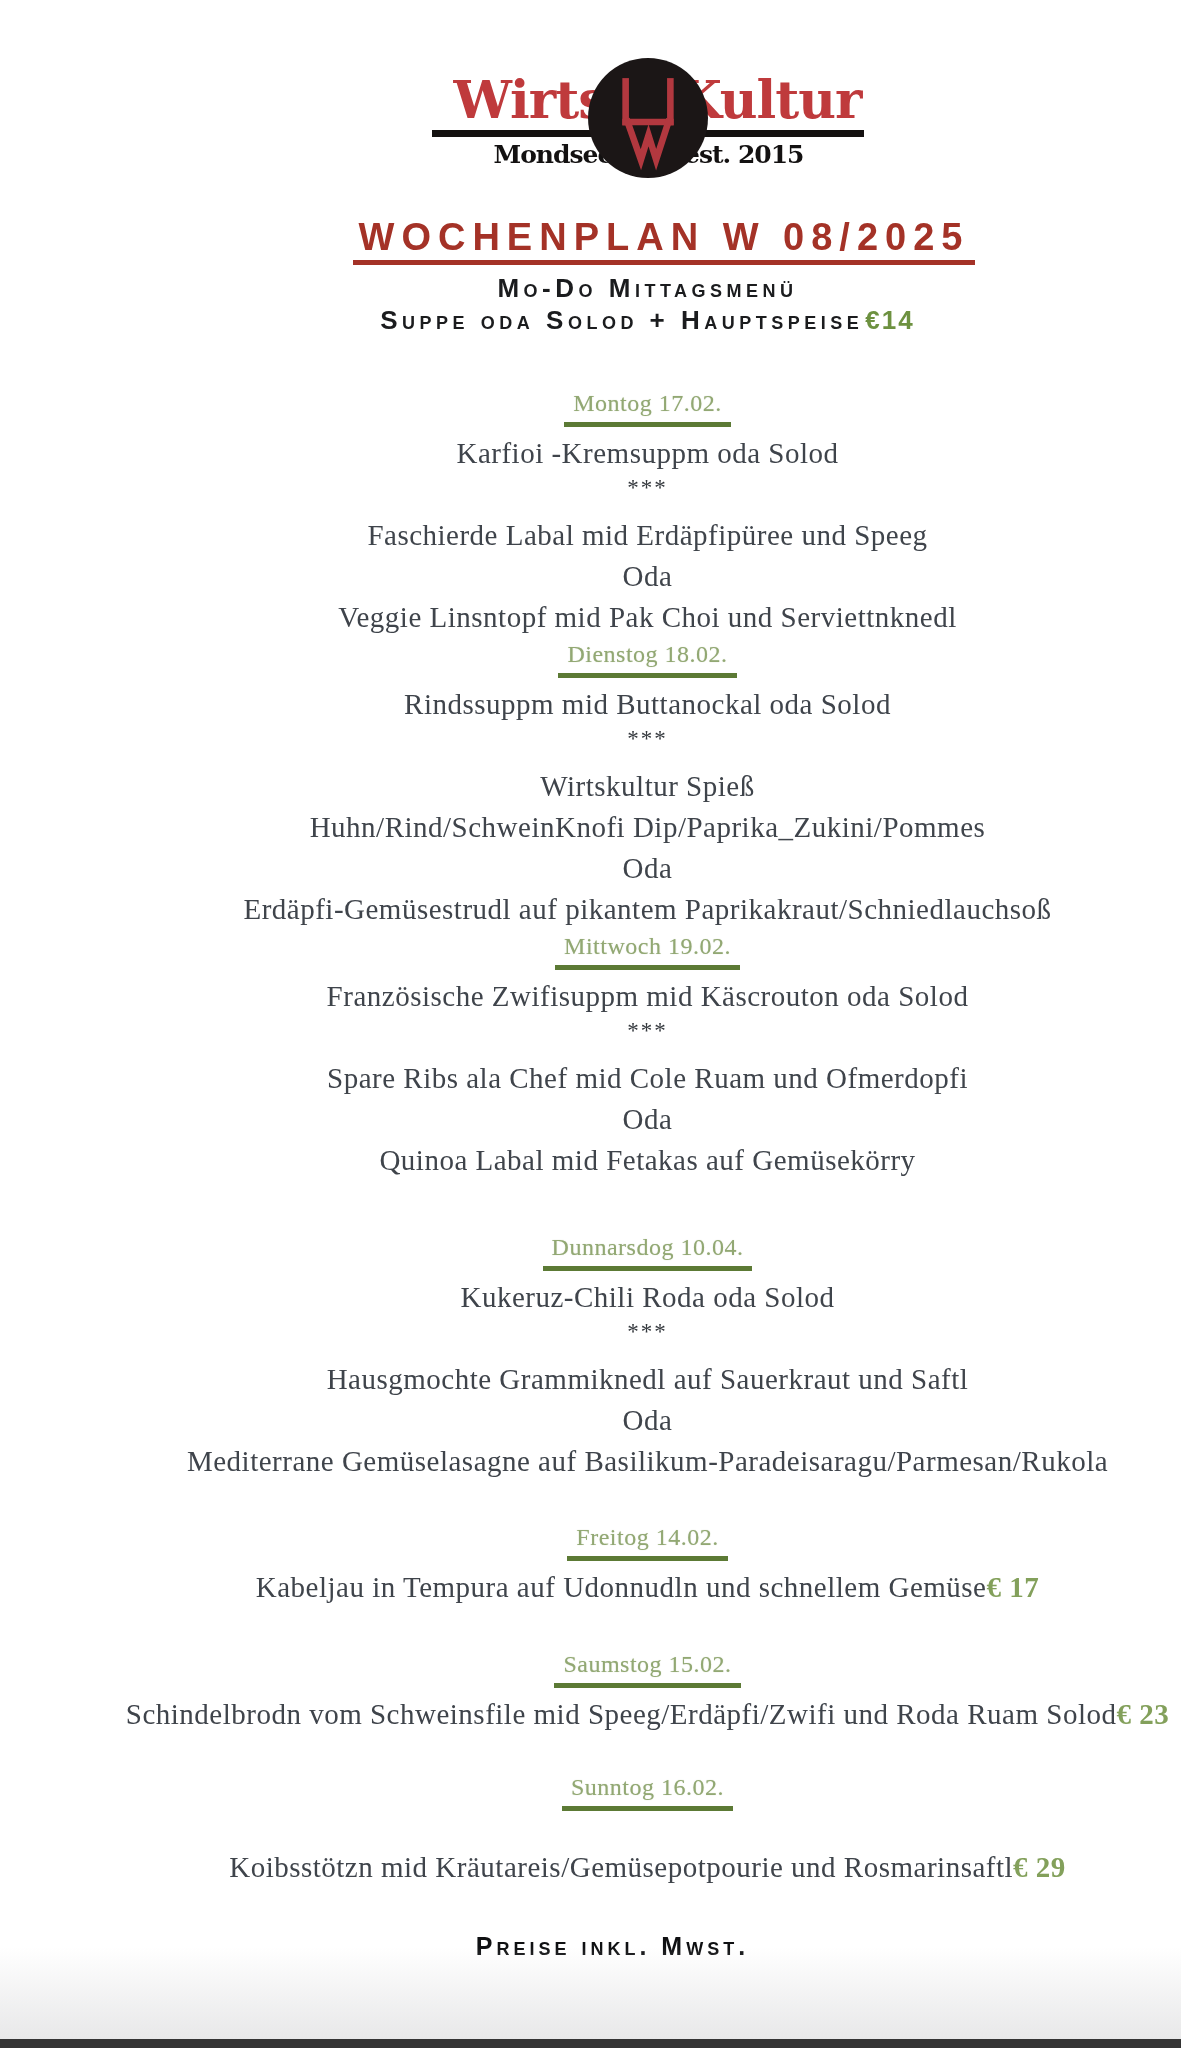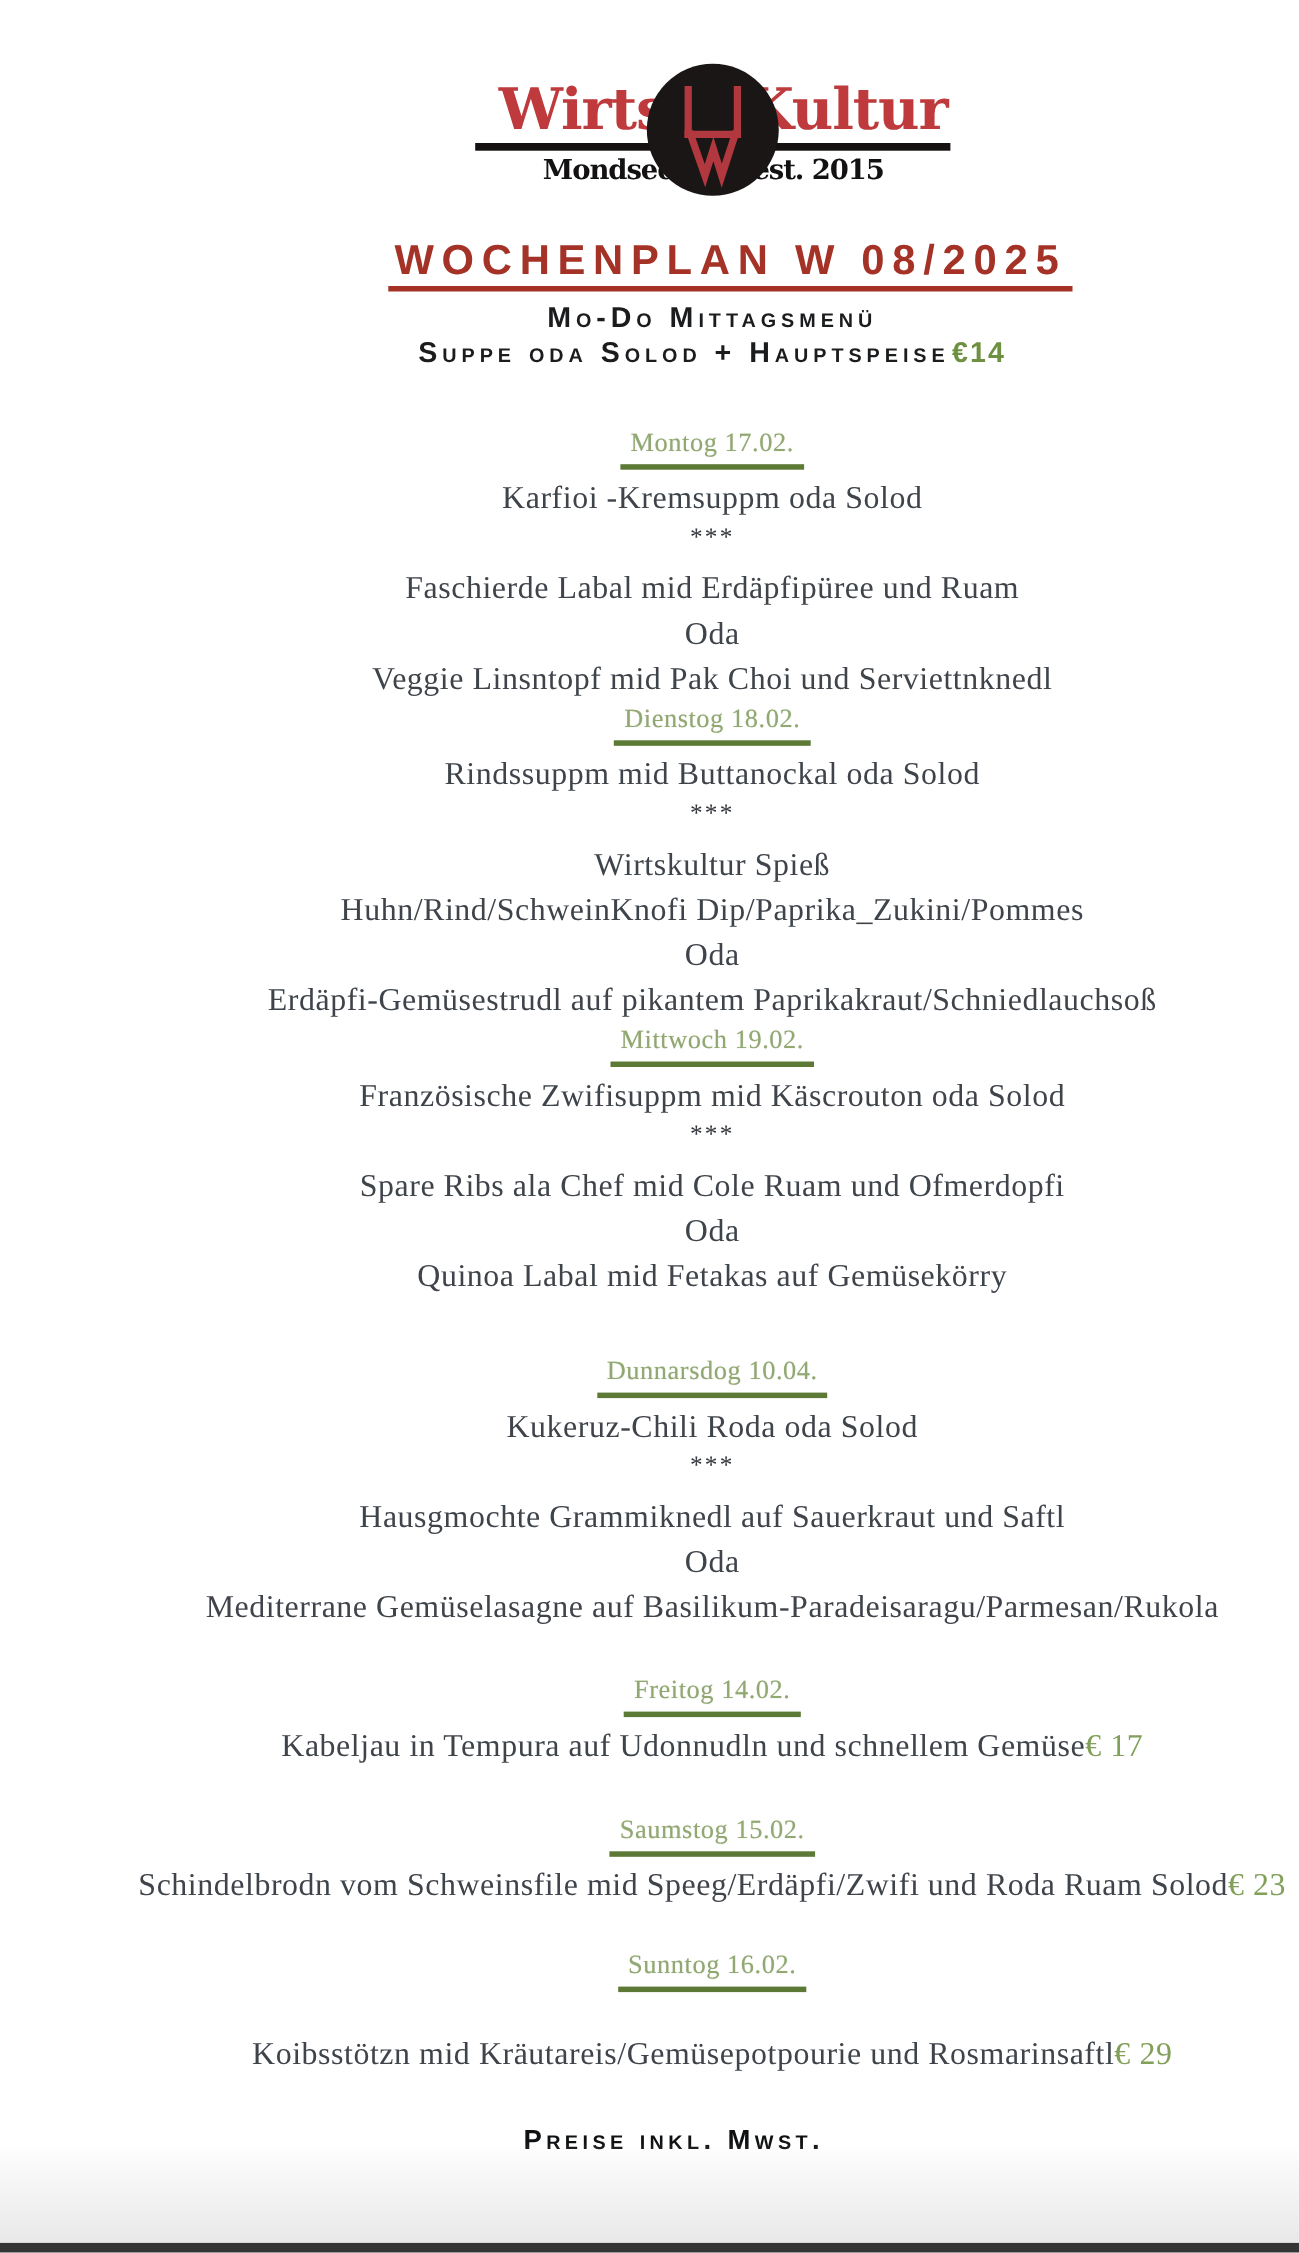--- a/index.html
+++ b/index.html
@@ -79,21 +79,21 @@
   }
   .line{
     font-size:29px;line-height:41px;
     letter-spacing:0.5px;
     color:var(--body-ink);
     white-space:nowrap;
     text-shadow:0.6px 0.6px 0 rgba(255,255,255,.7);
   }
   .line-separator{font-size:23px;line-height:28px;margin-bottom:13px;letter-spacing:2px;color:#34383d;}
   .day-7 .line-dish{margin-top:36px;}
-  .price{color:var(--green-price);margin-left:0;}
+  .price{color:var(--green-price);margin-left:0;font-weight:bold;}
   
   .footer{
     margin-top:44px;
     transform:translateX(-35px);
     font-family:"Liberation Sans","DejaVu Sans",sans-serif;
     font-variant:small-caps;
     font-weight:600;
     font-size:25px;letter-spacing:4px;
     color:#0f1012;
     white-space:nowrap;
@@ -141,21 +141,21 @@
 
     
     <div id="days">
   <section class="day day-1">
     <div class="day-header-wrap">
       <span class="day-header">Montog 17.02.</span>
     </div>
     <div class="day-lines">
             <div class="line line-dish"><span>Karfioi -Kremsuppm oda Solod</span></div>
             <div class="line line-separator"><span>***</span></div>
-            <div class="line line-dish"><span>Faschierde Labal mid Erdäpfipüree und Ruam</span></div>
+            <div class="line line-dish"><span>Faschierde Labal mid Erdäpfipüree und Speeg</span></div>
             <div class="line line-or"><span>Oda</span></div>
             <div class="line line-dish"><span>Veggie Linsntopf mid Pak Choi und Serviettnknedl</span></div>
           </div>
   </section>
 
   <section class="day day-2">
     <div class="day-header-wrap">
       <span class="day-header">Dienstog 18.02.</span>
     </div>
     <div class="day-lines">

